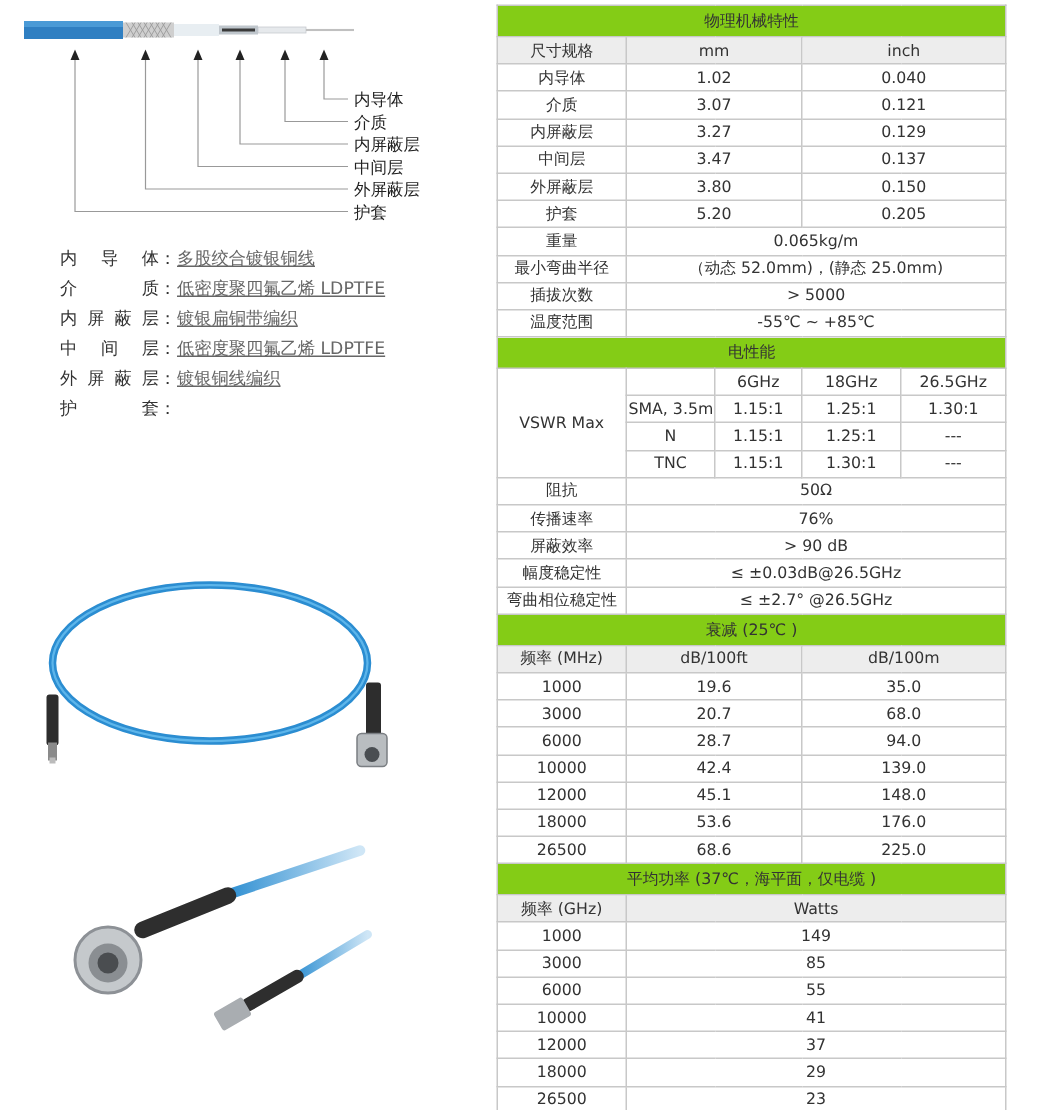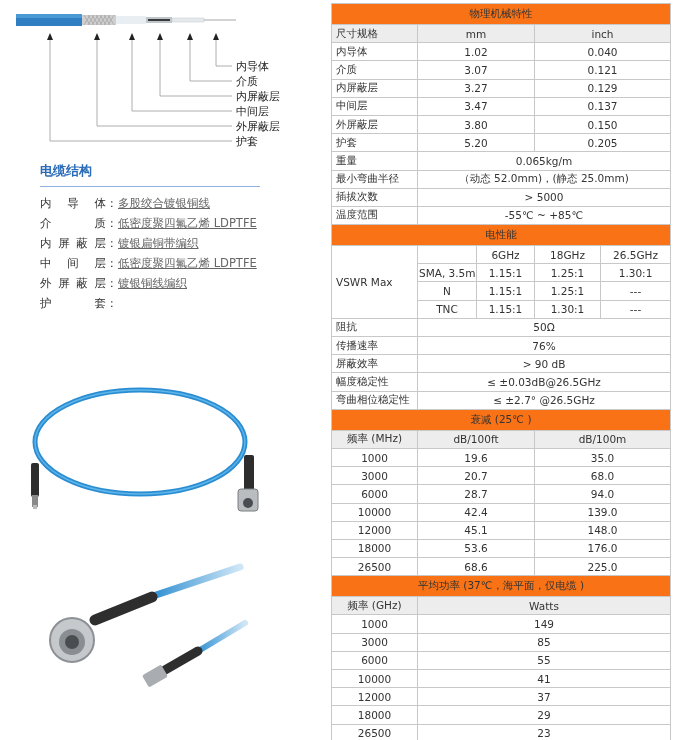--- a/index.html
+++ b/index.html
@@ -21,22 +21,22 @@
 
   .photo { position: absolute; left: 0; }
   .photo1 { top: 345px; width: 320px; height: 190px; }
   .photo2 { top: 545px; width: 320px; height: 190px; }
 
   
   .spec { position: absolute; left: 331px; top: 3px; width: 339px; border-collapse: collapse;
           font-size: 10.5px; table-layout: fixed; border: 1px solid #555; }
   .spec td { border: 1px solid #c8c8c8; padding: 0 4px; height: 17.2px; text-align: center;
              color: #333; white-space: nowrap; overflow: hidden; }
-  .spec td.l { text-align: left; }
-  .spec tr.section td { background: #f97316; height: 20px; font-size: 10.5px; color: #333; }
+  .spec td.l { text-align: center; }
+  .spec tr.section td { background: #84cc16; height: 20px; font-size: 10.5px; color: #333; }
   .spec tr.colhead td { background: #ededed; }
 </style>
 </head>
 <body>
 
 <div class="diagram">
   <svg width="320" height="155" viewBox="0 0 320 155">
 
     <rect x="16" y="14" width="66" height="12" fill="#2f7fc2"></rect>
     <rect x="16" y="14" width="66" height="4" fill="#4a9ad6"></rect>
@@ -87,21 +87,20 @@
   </svg>
   <span class="callout-label" style="left:236px;top:60px;">内导体</span>
   <span class="callout-label" style="left:236px;top:75px;">介质</span>
   <span class="callout-label" style="left:236px;top:90px;">内屏蔽层</span>
   <span class="callout-label" style="left:236px;top:105px;">中间层</span>
   <span class="callout-label" style="left:236px;top:120px;">外屏蔽层</span>
   <span class="callout-label" style="left:236px;top:135px;">护套</span>
 </div>
 
 <div class="structure">
-  <div class="structure-title">电缆结构</div>
 
   <div class="structure-row">
     <span class="structure-key">
       <span>内</span>
       <span>导</span>
       <span>体</span>
     </span>
     <span class="structure-colon">：</span>
     <span class="structure-val">多股绞合镀银铜线</span>
   </div>

